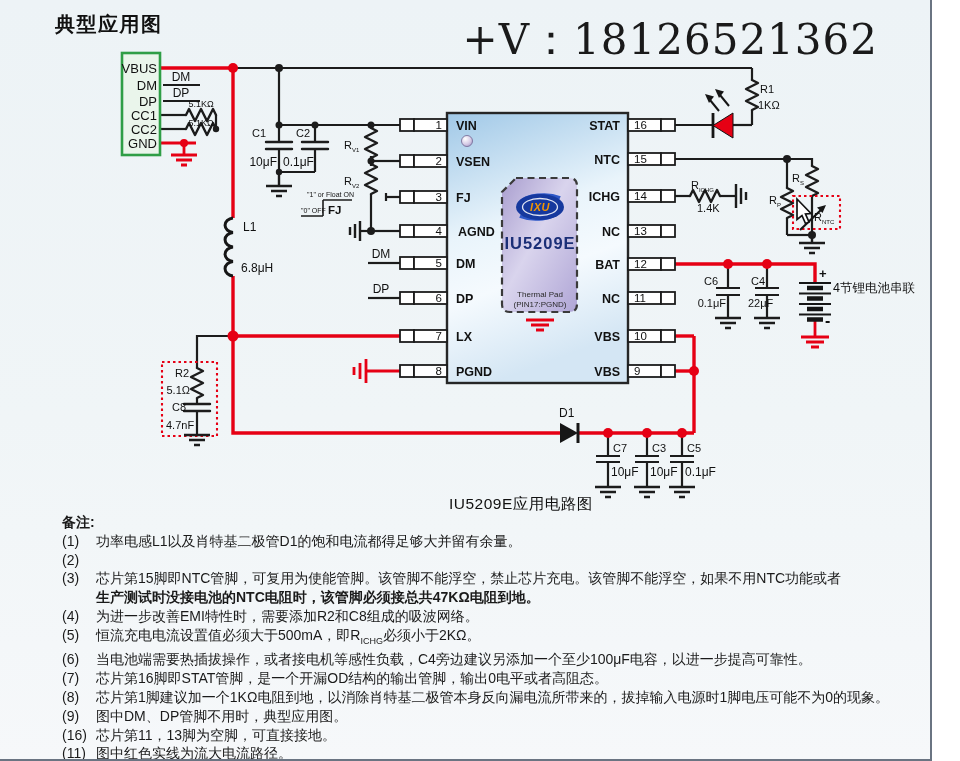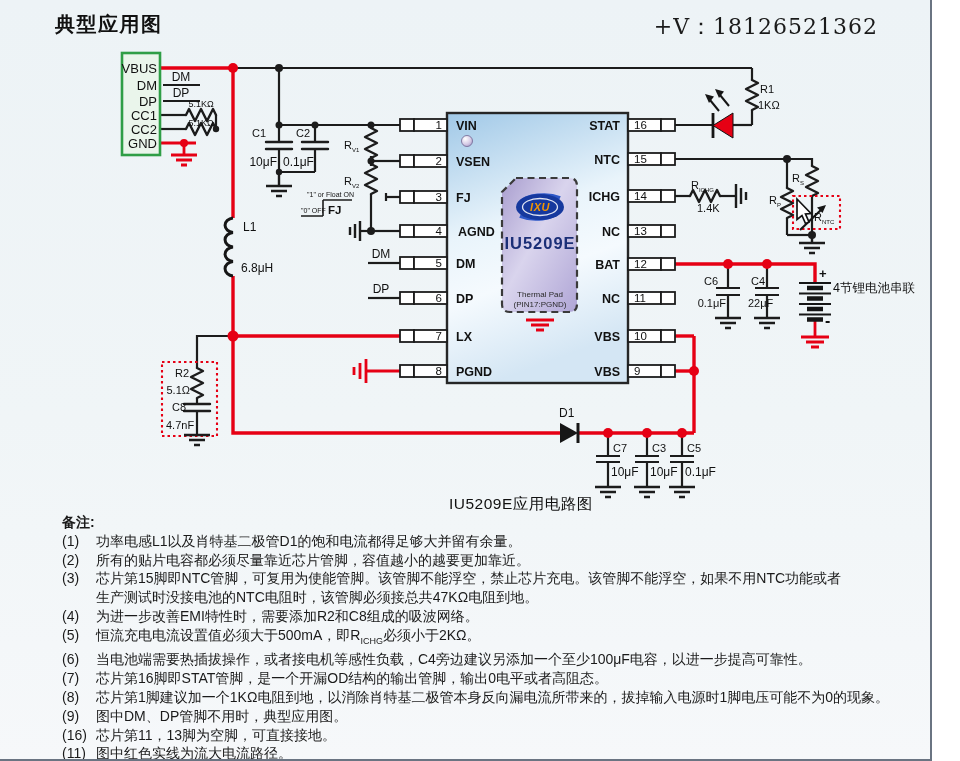--- a/index.html
+++ b/index.html
@@ -2,21 +2,21 @@
 <html><head>
 <meta charset="utf-8">
 <style>
   html,body{margin:0;padding:0;}
   .page{position:relative;width:932px;height:761px;overflow:hidden;
     background:linear-gradient(180deg,#edf3f6 0%,#f0f5f7 55%,#f6f8fa 100%);
     border-right:2px solid #6a7482;border-bottom:2px solid #6a7482;box-sizing:border-box;
     font-family:"Liberation Sans","DejaVu Sans",sans-serif;}
   .title{position:absolute;left:55px;top:11px;font-size:20px;font-weight:bold;
     color:#111;letter-spacing:1.5px;}
-  .contact{position:absolute;right:52px;top:12px;font-size:22px;color:#1a1a1a;
+  .contact{position:absolute;right:52px;top:12px;font-size:42px;color:#1a1a1a;
     font-family:"DejaVu Serif","Liberation Serif",serif;letter-spacing:1px;}
   svg{position:absolute;left:0;top:0;}
   
   .wb{stroke:#1c1c1c;stroke-width:2.2;fill:none;}
   .wb3{stroke:#161616;stroke-width:3;fill:none;}
   .wr{stroke:#e60014;stroke-width:3.4;fill:none;}
   .wr2{stroke:#e60014;stroke-width:2.8;fill:none;}
   .comp{stroke:#1c1c1c;stroke-width:2.4;fill:none;stroke-linejoin:round;stroke-linecap:round;}
   .gb{stroke:#1c1c1c;stroke-width:2.4;fill:none;stroke-linecap:butt;}
   .gr{stroke:#e60014;stroke-width:2.8;fill:none;stroke-linecap:butt;}
@@ -38,21 +38,21 @@
   .logotxt{font-size:11px;font-weight:bold;font-style:italic;fill:#f49600;letter-spacing:.5px;}
   .cap{font-size:15.5px;letter-spacing:.5px;}
   .battxt{font-size:12.5px;}
   .fjb{font-size:11.5px;font-weight:bold;}
   
   .notes{position:absolute;left:62px;top:513px;right:26px;font-size:14px;
     line-height:18.8px;color:#1a1a1a;}
   .nh{font-weight:bold;}
   .nr{display:flex;white-space:nowrap;}
   .nn{flex:0 0 34px;}
-  .cont{padding-left:34px;}
+  .cont{padding-left:34px;font-weight:bold;}
   .nsub{font-size:9px;}
 </style>
 </head>
 <body>
 
 <div class="page">
   <div class="title">典型应用图</div>
   <div class="contact">+V：18126521362</div>
 
   <svg width="960" height="514" viewBox="0 0 960 514">
@@ -392,21 +392,20 @@
   </svg>
 
   <div class="notes">
     <div class="nh">备注:</div>
     <div class="nr">
         <span class="nn">(1)</span>
         <span>功率电感L1以及肖特基二极管D1的饱和电流都得足够大并留有余量。</span>
       </div>
     <div class="nr">
         <span class="nn">(2)</span>
-        <span>所有的贴片电容都必须尽量靠近芯片管脚，容值越小的越要更加靠近。</span>
       </div>
     <div class="nr">
         <span class="nn">(3)</span>
         <span>芯片第15脚即NTC管脚，可复用为使能管脚。该管脚不能浮空，禁止芯片充电。该管脚不能浮空，如果不用NTC功能或者</span>
       </div>
     <div class="nr cont">
         <span>生产测试时没接电池的NTC电阻时，该管脚必须接总共47KΩ电阻到地。</span>
       </div>
     <div class="nr">
         <span class="nn">(4)</span>

